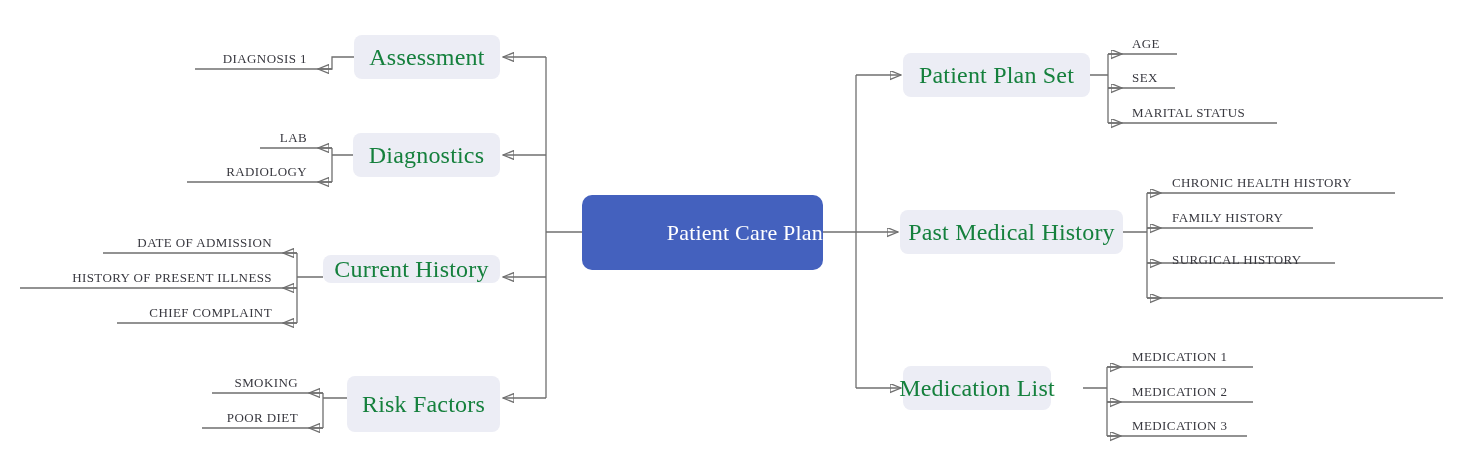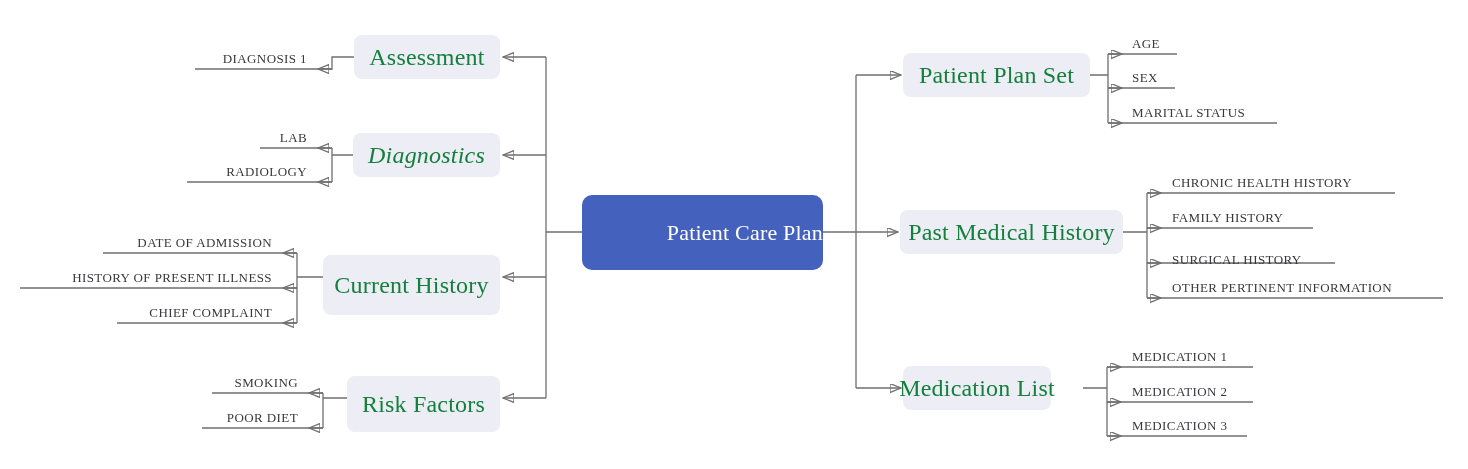--- a/index.html
+++ b/index.html
@@ -98,24 +98,24 @@
     <path d="M1107,436 H1121" marker-end="url(#arr)"></path>
   </svg>
 
   <div class="node root" style="left:582px;top:195px;width:241px;height:75px;justify-content:flex-end;">
     <span>Patient Care Plan</span>
   </div>
 
   <div class="node" style="left:354px;top:35px;width:146px;height:44px;">
     <span>Assessment</span>
   </div>
-  <div class="node" style="left:353px;top:133px;width:147px;height:44px;font-style:italic;">
+  <div class="node" style="left:353px;top:133px;width:147px;height:44px;">
     <span>Diagnostics</span>
   </div>
-  <div class="node" style="left:323px;top:255px;width:177px;height:60px;">
+  <div class="node" style="left:323px;top:255px;width:177px;height:28px;">
     <span>Current History</span>
   </div>
   <div class="node" style="left:347px;top:376px;width:153px;height:56px;">
     <span>Risk Factors</span>
   </div>
 
   <div class="node" style="left:903px;top:53px;width:187px;height:44px;">
     <span>Patient Plan Set</span>
   </div>
   <div class="node" style="left:900px;top:210px;width:223px;height:44px;">
@@ -133,18 +133,17 @@
   <div class="leaf" style="right:1196px;top:304px;">CHIEF COMPLAINT</div>
   <div class="leaf" style="right:1170px;top:374px;">SMOKING</div>
   <div class="leaf" style="right:1170px;top:409px;">POOR DIET</div>
 
   <div class="leaf" style="left:1132px;top:35px;">AGE</div>
   <div class="leaf" style="left:1132px;top:69px;">SEX</div>
   <div class="leaf" style="left:1132px;top:104px;">MARITAL STATUS</div>
   <div class="leaf" style="left:1172px;top:174px;">CHRONIC HEALTH HISTORY</div>
   <div class="leaf" style="left:1172px;top:209px;">FAMILY HISTORY</div>
   <div class="leaf" style="left:1172px;top:251px;">SURGICAL HISTORY</div>
-  <div class="leaf" style="left:1172px;top:279px;">OTHER PERTINENT INFORMATION</div>
   <div class="leaf" style="left:1132px;top:348px;">MEDICATION 1</div>
   <div class="leaf" style="left:1132px;top:383px;">MEDICATION 2</div>
   <div class="leaf" style="left:1132px;top:417px;">MEDICATION 3</div>
 
 </div>
 
 </body></html>

